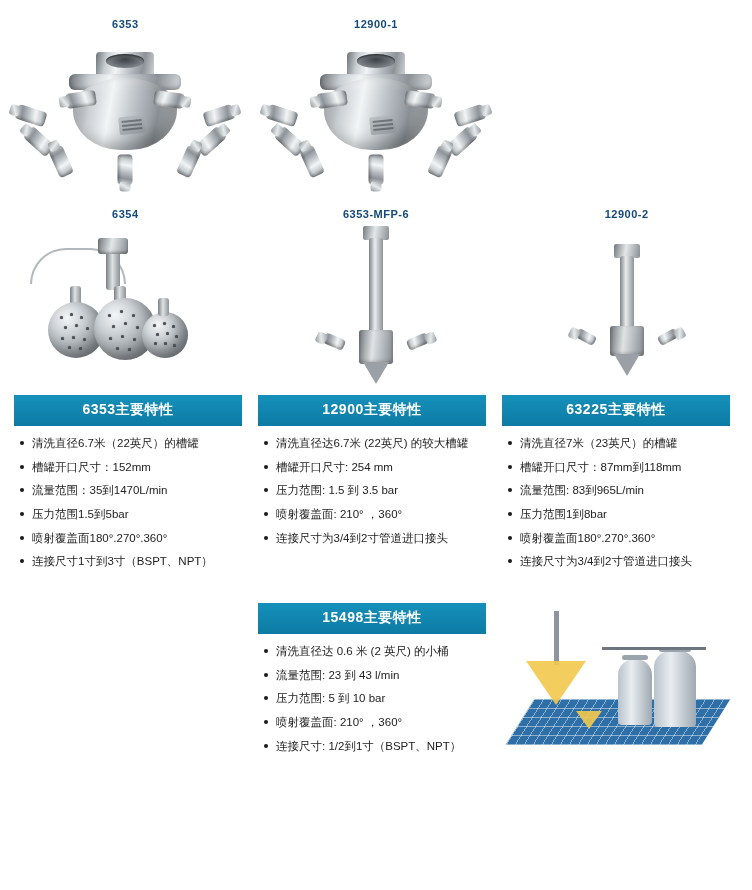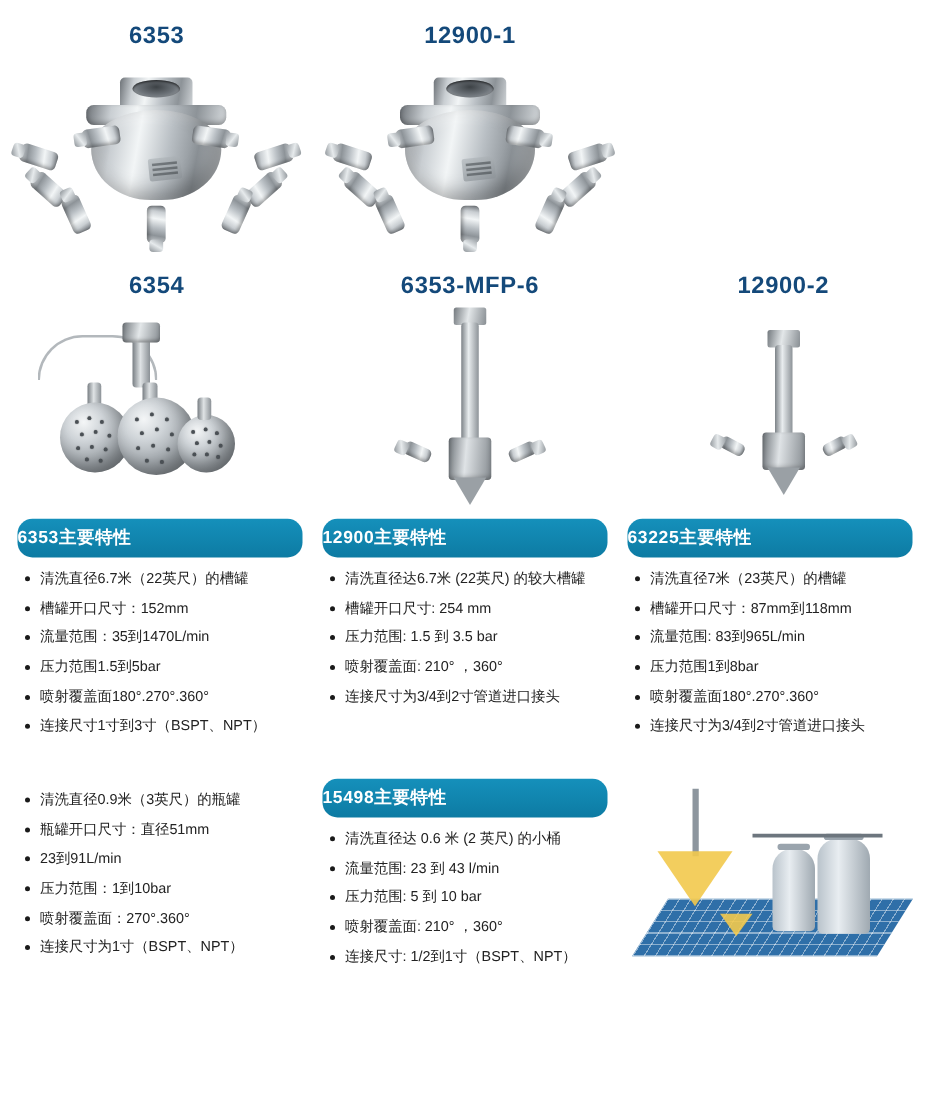--- a/index.html
+++ b/index.html
@@ -23,21 +23,21 @@
     display: flex;
     width: 752px;
   }
   .prod-cell {
     width: 250.66px;
     display: flex;
     flex-direction: column;
     align-items: center;
   }
   .prod-title {
-    font-size: 19px;
+    font-size: 11px;
     font-weight: bold;
     color: #14497a;
     letter-spacing: .5px;
     text-align: center;
   }
   .row1 .prod-title { margin-top: 18px; }
   .row2 .prod-title { margin-top: 8px; }
   .prod-img {
     width: 230px;
     height: 170px;
@@ -204,24 +204,23 @@
   }
   .feat-card {
     width: 228px;
   }
   .feat-head {
     background: #0f7ea8;
     background: linear-gradient(180deg,#1590bb 0%,#0d7ba3 100%);
     color: #ffffff;
     font-size: 14px;
     font-weight: bold;
-    text-align: left;
+    text-align: center;
     padding: 6px 0 7px;
     letter-spacing: .5px;
-    border-radius: 12px;
   }
   .feat-list {
     list-style: none;
     margin: 9px 0 0 0;
     padding: 0 0 0 4px;
   }
   .feat-list li {
     font-size: 11.5px;
     line-height: 1.45;
     color: #222;
@@ -488,28 +487,20 @@
       </ul>
     </div>
 
   </div>
 
   <div class="row-spacer"></div>
 
   <div class="feat-row">
 
     <div class="feat-card">
-      <ul class="feat-list">
-        <li>清洗直径0.9米（3英尺）的瓶罐</li>
-        <li>瓶罐开口尺寸：直径51mm</li>
-        <li>23到91L/min</li>
-        <li>压力范围：1到10bar</li>
-        <li>喷射覆盖面：270°.360°</li>
-        <li>连接尺寸为1寸（BSPT、NPT）</li>
-      </ul>
     </div>
 
     <div class="feat-card">
       <div class="feat-head">15498主要特性</div>
       <ul class="feat-list">
         <li>清洗直径达 0.6 米 (2 英尺) 的小桶</li>
         <li>流量范围: 23 到 43 l/min</li>
         <li>压力范围: 5 到 10 bar</li>
         <li>喷射覆盖面: 210° ，360°</li>
         <li>连接尺寸: 1/2到1寸（BSPT、NPT）</li>

